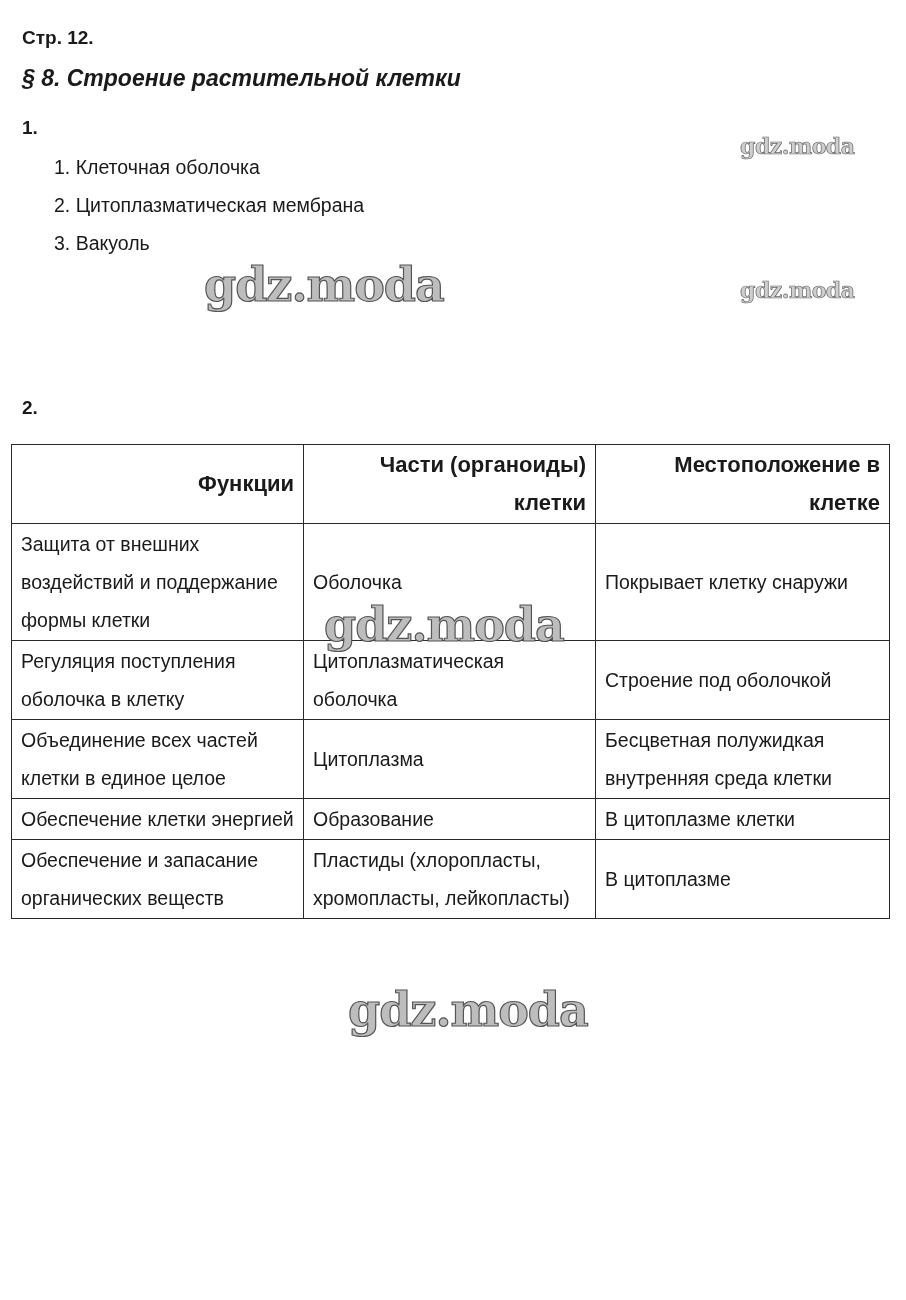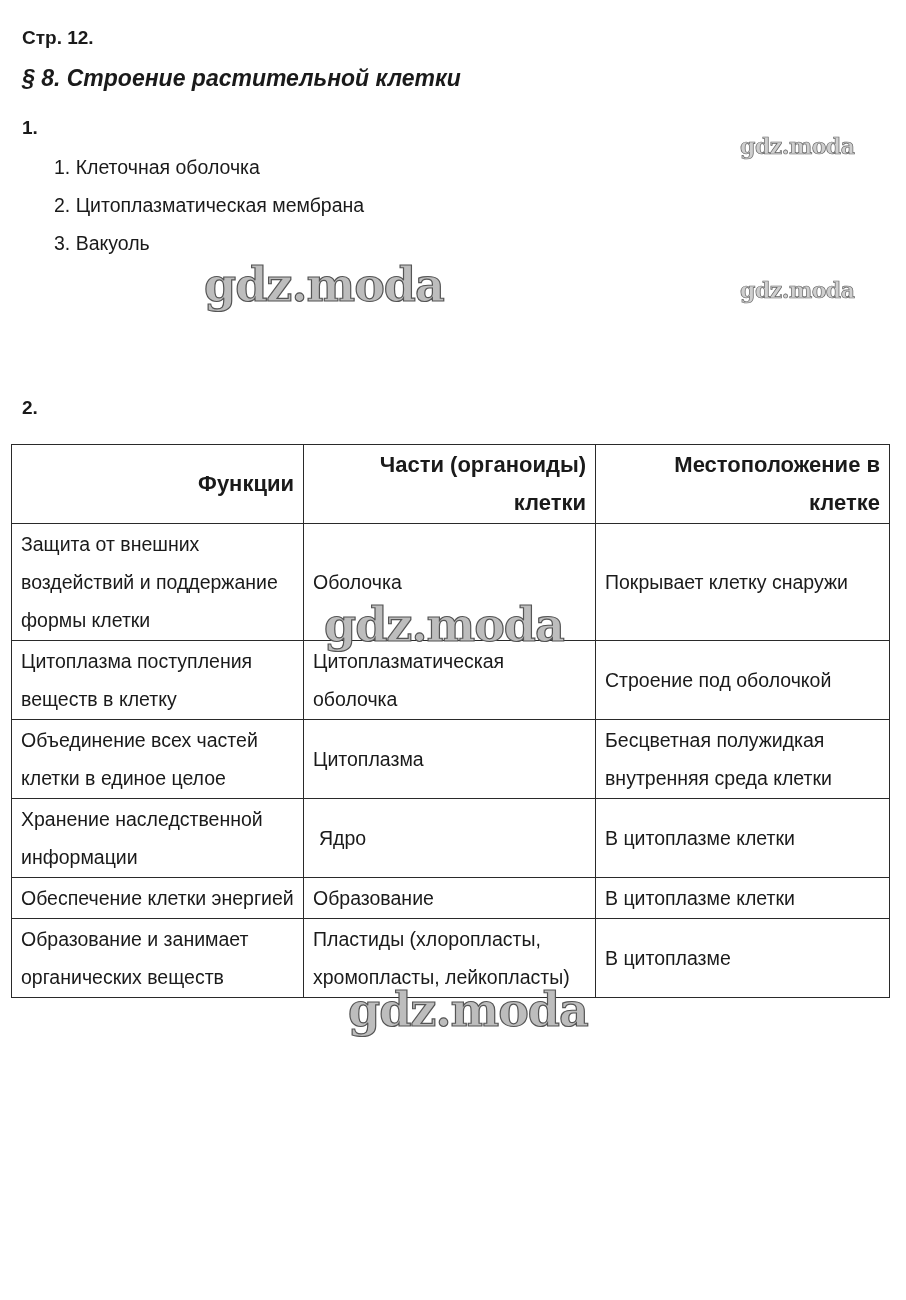--- a/index.html
+++ b/index.html
@@ -65,41 +65,36 @@
       <th>Местоположение в клетке</th>
     </tr>
   </thead>
   <tbody>
     <tr>
       <td>Защита от внешних воздействий и поддержание формы клетки</td>
       <td>Оболочка</td>
       <td>Покрывает клетку снаружи</td>
     </tr>
     <tr>
-      <td>Цитоплазма поступления веществ в клетку</td>
+      <td>Регуляция поступления оболочка в клетку</td>
       <td>Цитоплазматическая оболочка</td>
       <td>Строение под оболочкой</td>
     </tr>
     <tr>
       <td>Объединение всех частей клетки в единое целое</td>
       <td>Цитоплазма</td>
       <td>Бесцветная полужидкая внутренняя среда клетки</td>
     </tr>
     <tr>
-      <td>Хранение наследственной информации</td>
-      <td style="padding-left:15px">Ядро</td>
-      <td>В цитоплазме клетки</td>
-    </tr>
-    <tr>
       <td>Обеспечение клетки энергией</td>
       <td>Образование</td>
       <td>В цитоплазме клетки</td>
     </tr>
     <tr>
-      <td>Образование и занимает органических веществ</td>
+      <td>Обеспечение и запасание органических веществ</td>
       <td>Пластиды (хлоропласты, хромопласты, лейкопласты)</td>
       <td>В цитоплазме</td>
     </tr>
   </tbody>
 </table>
 
 <div class="wm wm-small" style="left:740px; top:133px;">gdz.moda</div>
 <div class="wm wm-small" style="left:740px; top:277px;">gdz.moda</div>
 <div class="wm wm-big" style="left:204px; top:258px;">gdz.moda</div>
 <div class="wm wm-big" style="left:324px; top:598px;">gdz.moda</div>

